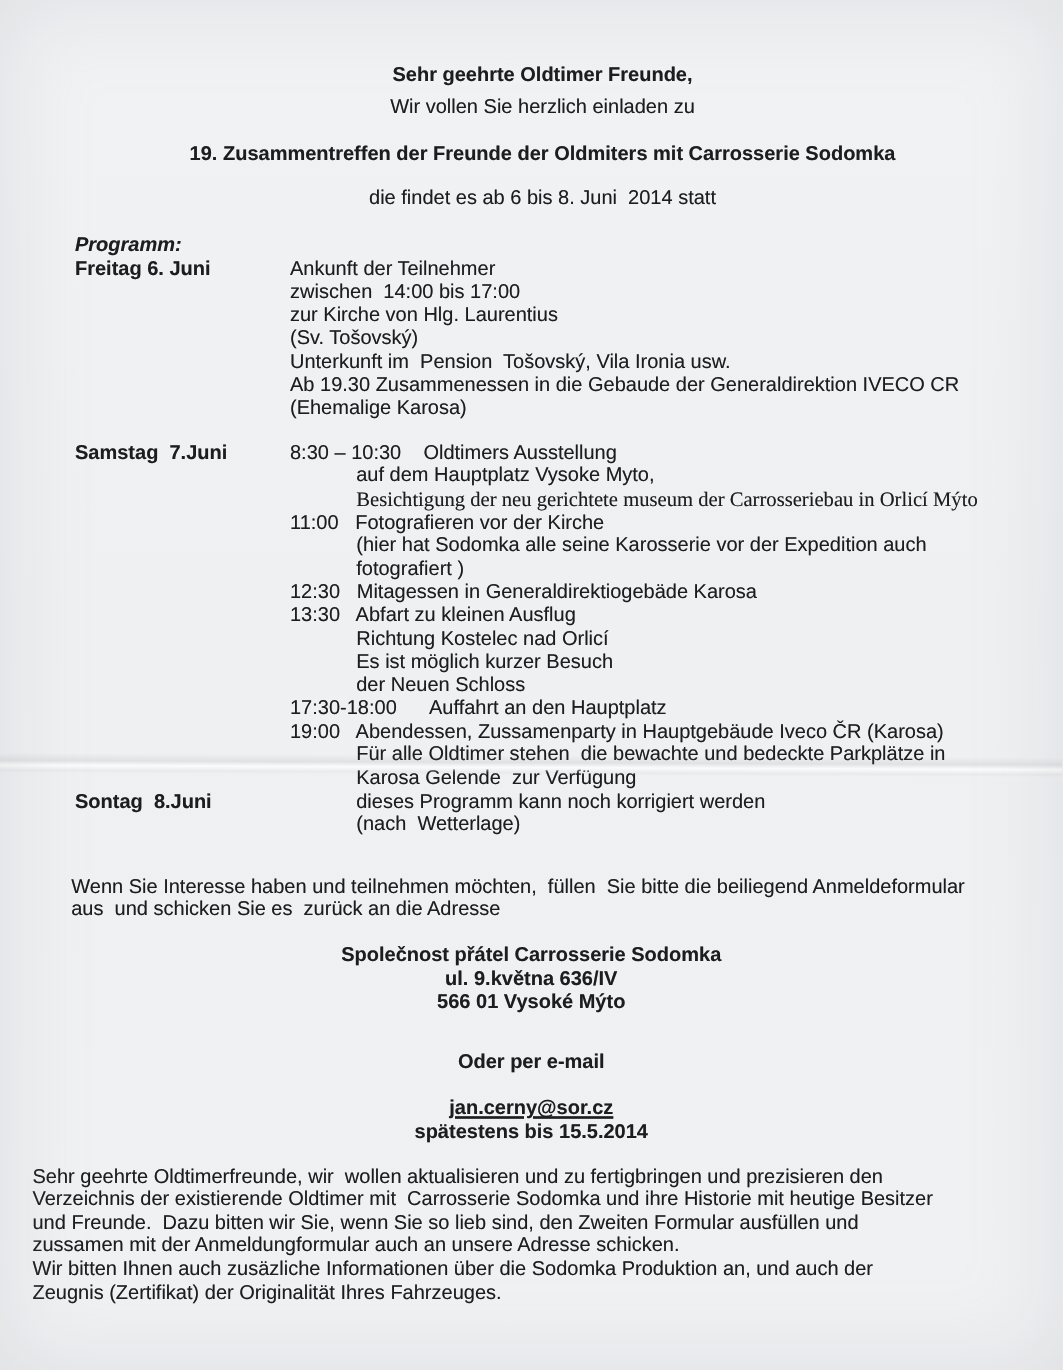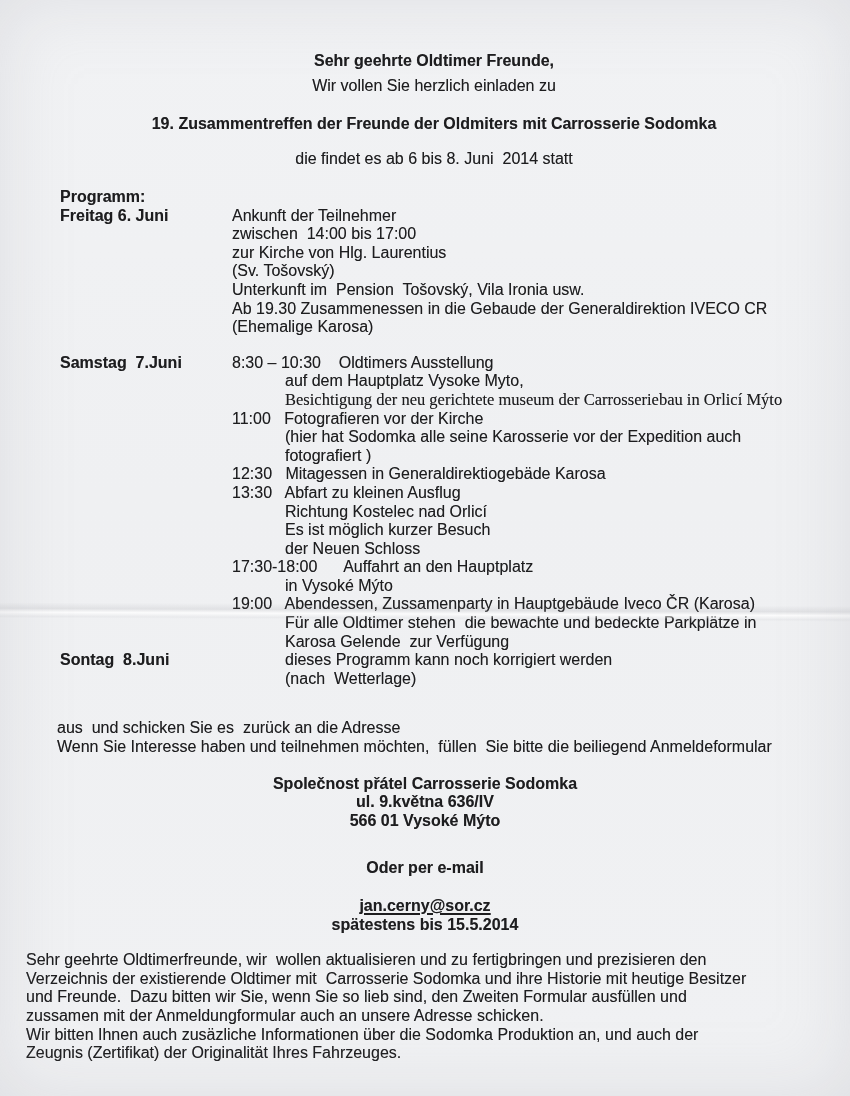--- a/index.html
+++ b/index.html
@@ -21,21 +21,21 @@
   
   .header { text-align: center; padding-top: 52px; }
   .header .line { line-height: 18px; padding-left: 18px; }
   .salutation { font-weight: bold; }
   .invite { margin-top: 7px; }
   .doc-title { font-weight: bold; margin-top: 20px; }
   .date-line { margin-top: 17px; }
 
   
   .program { margin-top: 20px; padding-left: 60px; padding-right: 30px; }
-  .prog-heading { font-weight: bold; line-height: 18.6px; white-space: pre; }
+  .prog-heading { font-weight: bold; font-style: italic; line-height: 18.6px; white-space: pre; }
   .prog-row { display: flex; align-items: flex-start; }
   .prog-row + .prog-row { margin-top: 0; }
   #program-days .prog-row:nth-child(2) { margin-top: 17px; }
   .prog-label { width: 172px; flex-shrink: 0; font-weight: bold; line-height: 18.6px; white-space: pre; }
   .prog-content { flex: 1; }
   .prog-line { white-space: pre; line-height: 18.6px; }
   .prog-line.ind { padding-left: 53px; }
   .prog-line.serif { font-family: "Liberation Serif", serif; font-size: 16.5px; }
 
   
@@ -98,39 +98,38 @@
             <div class="prog-line ind serif">Besichtigung der neu gerichtete museum der Carrosseriebau in Orlicí Mýto</div>
             <div class="prog-line">11:00   Fotografieren vor der Kirche</div>
             <div class="prog-line ind">(hier hat Sodomka alle seine Karosserie vor der Expedition auch</div>
             <div class="prog-line ind">fotografiert )</div>
             <div class="prog-line">12:30   Mitagessen in Generaldirektiogebäde Karosa</div>
             <div class="prog-line">13:30   Abfart zu kleinen Ausflug</div>
             <div class="prog-line ind">Richtung Kostelec nad Orlicí</div>
             <div class="prog-line ind">Es ist möglich kurzer Besuch</div>
             <div class="prog-line ind">der Neuen Schloss</div>
             <div class="prog-line">17:30-18:00      Auffahrt an den Hauptplatz</div>
-            <div class="prog-line ind">in Vysoké Mýto</div>
             <div class="prog-line">19:00   Abendessen, Zussamenparty in Hauptgebäude Iveco ČR (Karosa)</div>
             <div class="prog-line ind">Für alle Oldtimer stehen  die bewachte und bedeckte Parkplätze in</div>
             <div class="prog-line ind">Karosa Gelende  zur Verfügung</div>
           </div>
         </div>
         <div class="prog-row">
           <div class="prog-label">Sontag  8.Juni</div>
           <div class="prog-content">
             <div class="prog-line ind">dieses Programm kann noch korrigiert werden</div>
             <div class="prog-line ind">(nach  Wetterlage)</div>
           </div>
         </div>
       </div>
   </div>
 
   <div class="intro">
+    <div class="line">Wenn Sie Interesse haben und teilnehmen möchten,  füllen  Sie bitte die beiliegend Anmeldeformular</div>
     <div class="line">aus  und schicken Sie es  zurück an die Adresse</div>
-    <div class="line">Wenn Sie Interesse haben und teilnehmen möchten,  füllen  Sie bitte die beiliegend Anmeldeformular</div>
   </div>
 
   <div class="address">
     <div class="line">Společnost přátel Carrosserie Sodomka</div>
     <div class="line">ul. 9.května 636/IV</div>
     <div class="line">566 01 Vysoké Mýto</div>
   </div>
 
   <div class="email-heading line">Oder per e-mail</div>
   <div class="email line">jan.cerny@sor.cz</div>

